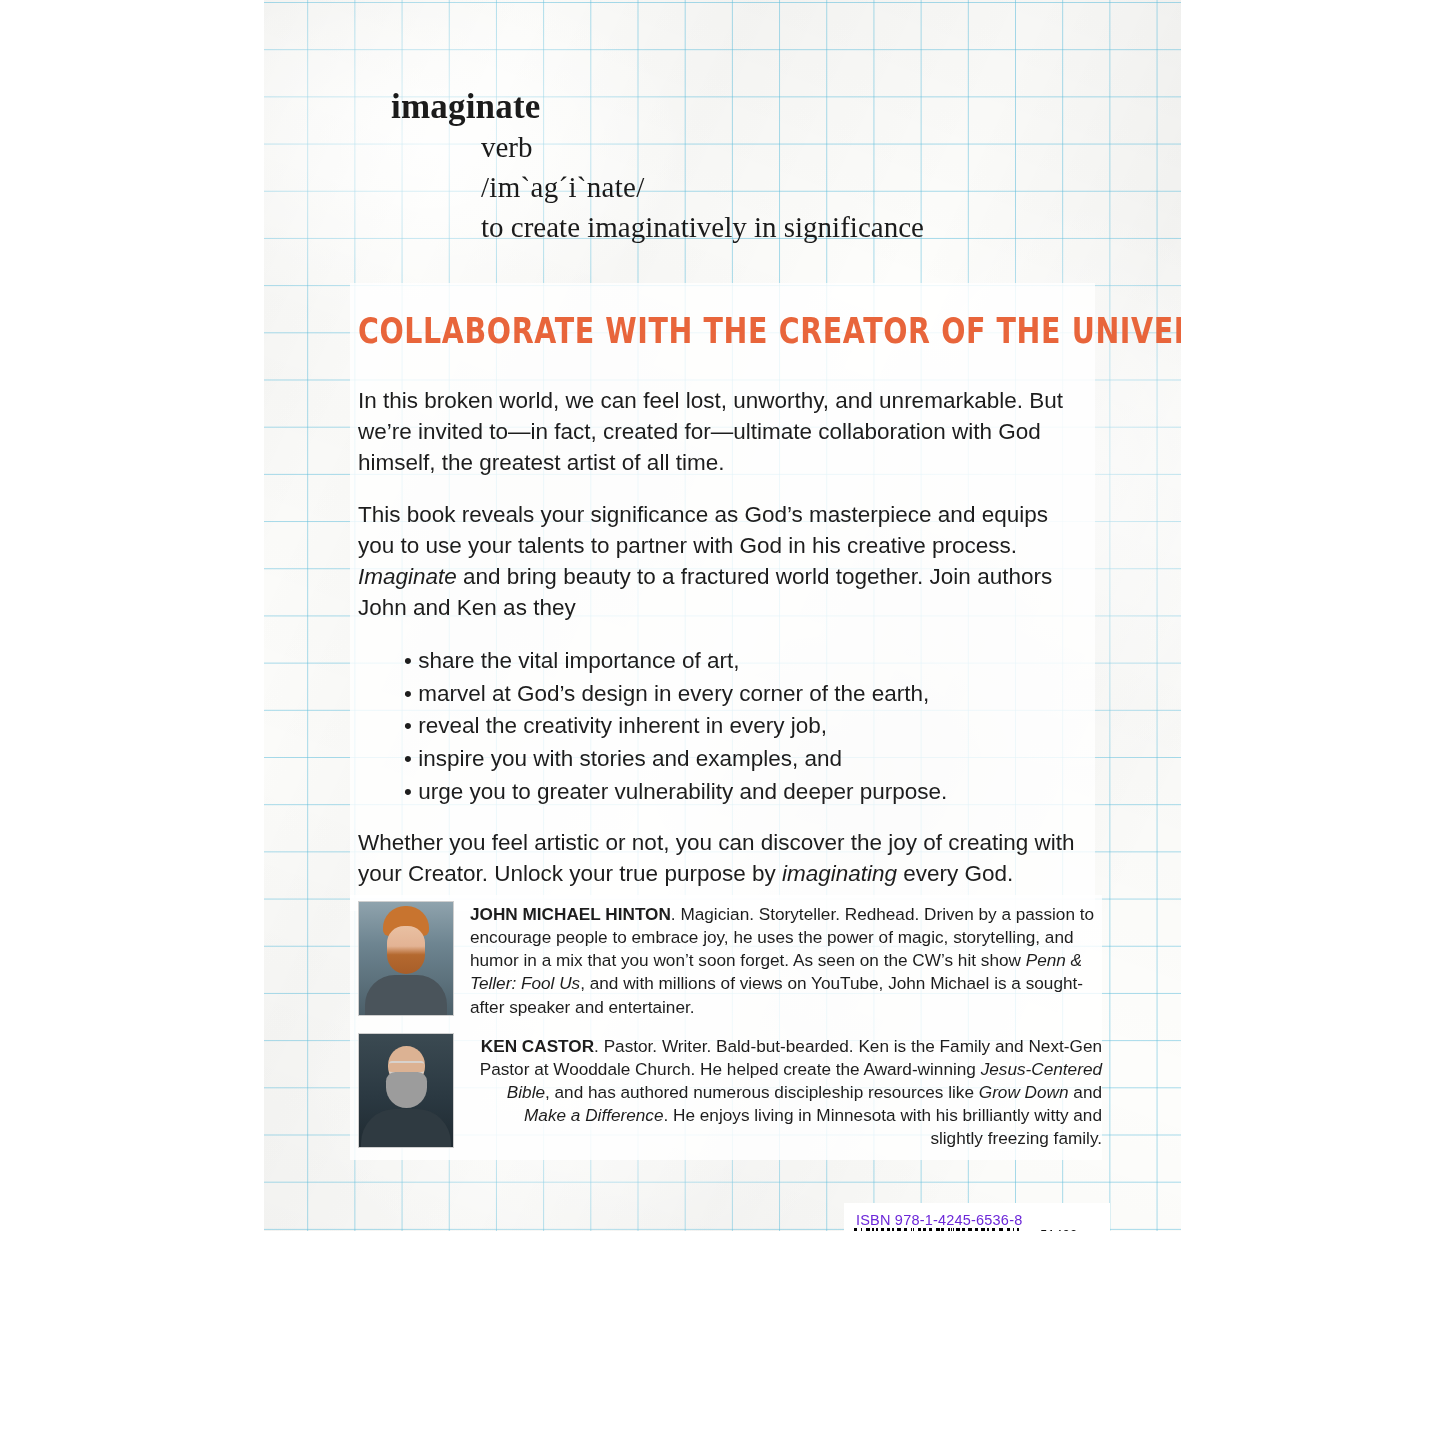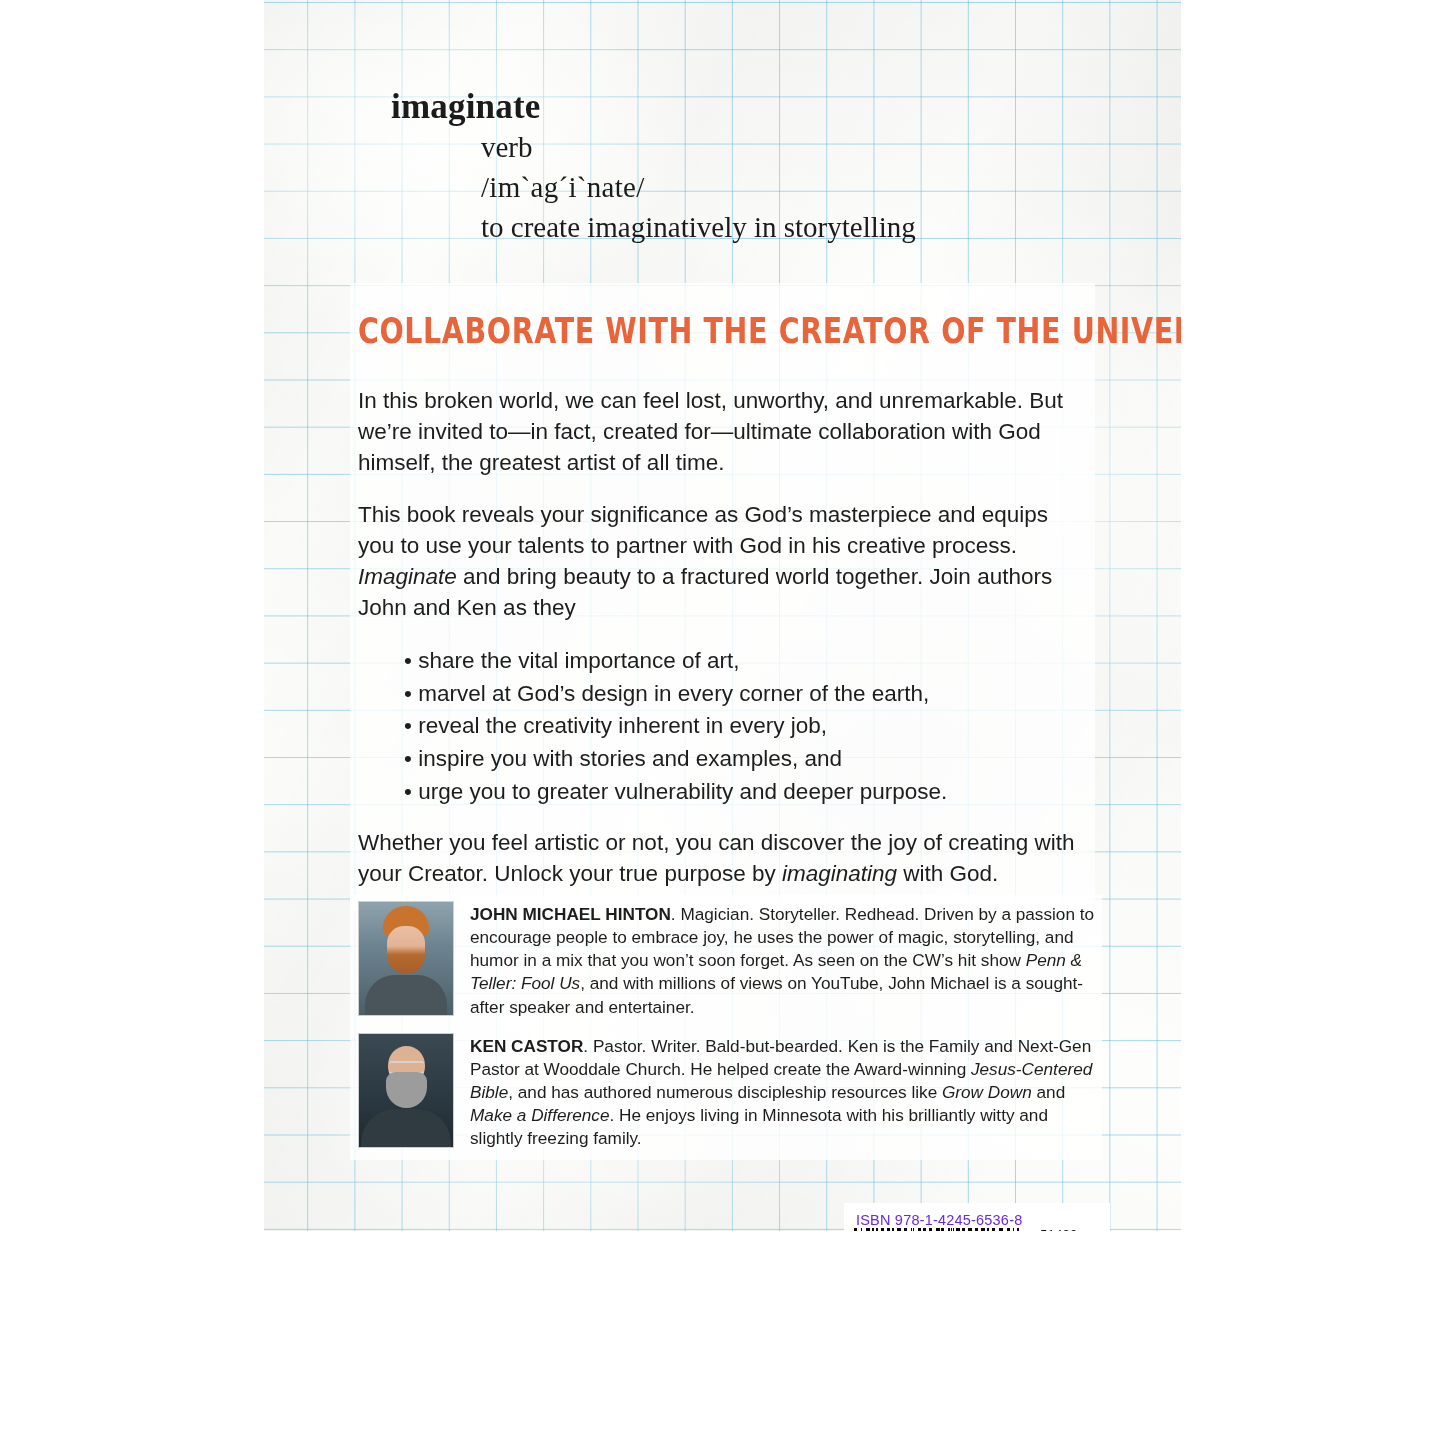--- a/index.html
+++ b/index.html
@@ -129,21 +129,21 @@
     top: 895px;
     width: 752px;
     background: rgba(255,255,255,0.80);
     padding: 6px 0 10px 0;
   }
   .author-row {
     display: flex;
     gap: 16px;
     margin: 0 0 14px 8px;
   }
-  .author-row:last-child { margin-bottom: 0; }
+  .author-row:last-child { margin-bottom: 0; text-align: right; }
   .author-photo {
     flex: 0 0 auto;
     width: 94px;
     height: 113px;
     border: 1px solid #cfcfcf;
     overflow: hidden;
     position: relative;
   }
   .author-bio {
     font-size: 17.2px;
@@ -303,39 +303,39 @@
 
 <div id="book-cover">
 
   <div id="grid-paper"></div>
   <div id="crumple"></div>
 
   <div id="definition">
     <div class="word">imaginate</div>
     <div class="pos">verb</div>
     <div class="pron">/im`ag´i`nate/</div>
-    <div class="meaning">to create imaginatively in storytelling</div>
+    <div class="meaning">to create imaginatively in significance</div>
   </div>
 
   <div id="copy-panel">
     <div id="headline">COLLABORATE WITH THE CREATOR OF THE UNIVERSE.</div>
 
     <div id="body-copy">
       <p>In this broken world, we can feel lost, unworthy, and unremarkable. But we’re invited to—in fact, created for—ultimate collaboration with God himself, the greatest artist of all time.</p>
       <p><span>This book reveals your significance as God’s masterpiece and equips you to use your talents to partner with God in his creative process. </span><span class="italic">Imaginate</span><span> and bring beauty to a fractured world together. Join authors John and Ken as they</span></p>
 
       <ul id="bullets">
         <li>share the vital importance of art,</li>
         <li>marvel at God’s design in every corner of the earth,</li>
         <li>reveal the creativity inherent in every job,</li>
         <li>inspire you with stories and examples, and</li>
         <li>urge you to greater vulnerability and deeper purpose.</li>
       </ul>
 
-      <p><span>Whether you feel artistic or not, you can discover the joy of creating with your Creator. Unlock your true purpose by </span><span class="italic">imaginating</span><span> with God.</span></p>
+      <p><span>Whether you feel artistic or not, you can discover the joy of creating with your Creator. Unlock your true purpose by </span><span class="italic">imaginating</span><span> every God.</span></p>
     </div>
   </div>
 
   <div id="authors">
 
     <div class="author-row">
       <div class="author-photo">
         <div class="photo-john">
           <div class="torso"></div>
         </div>

